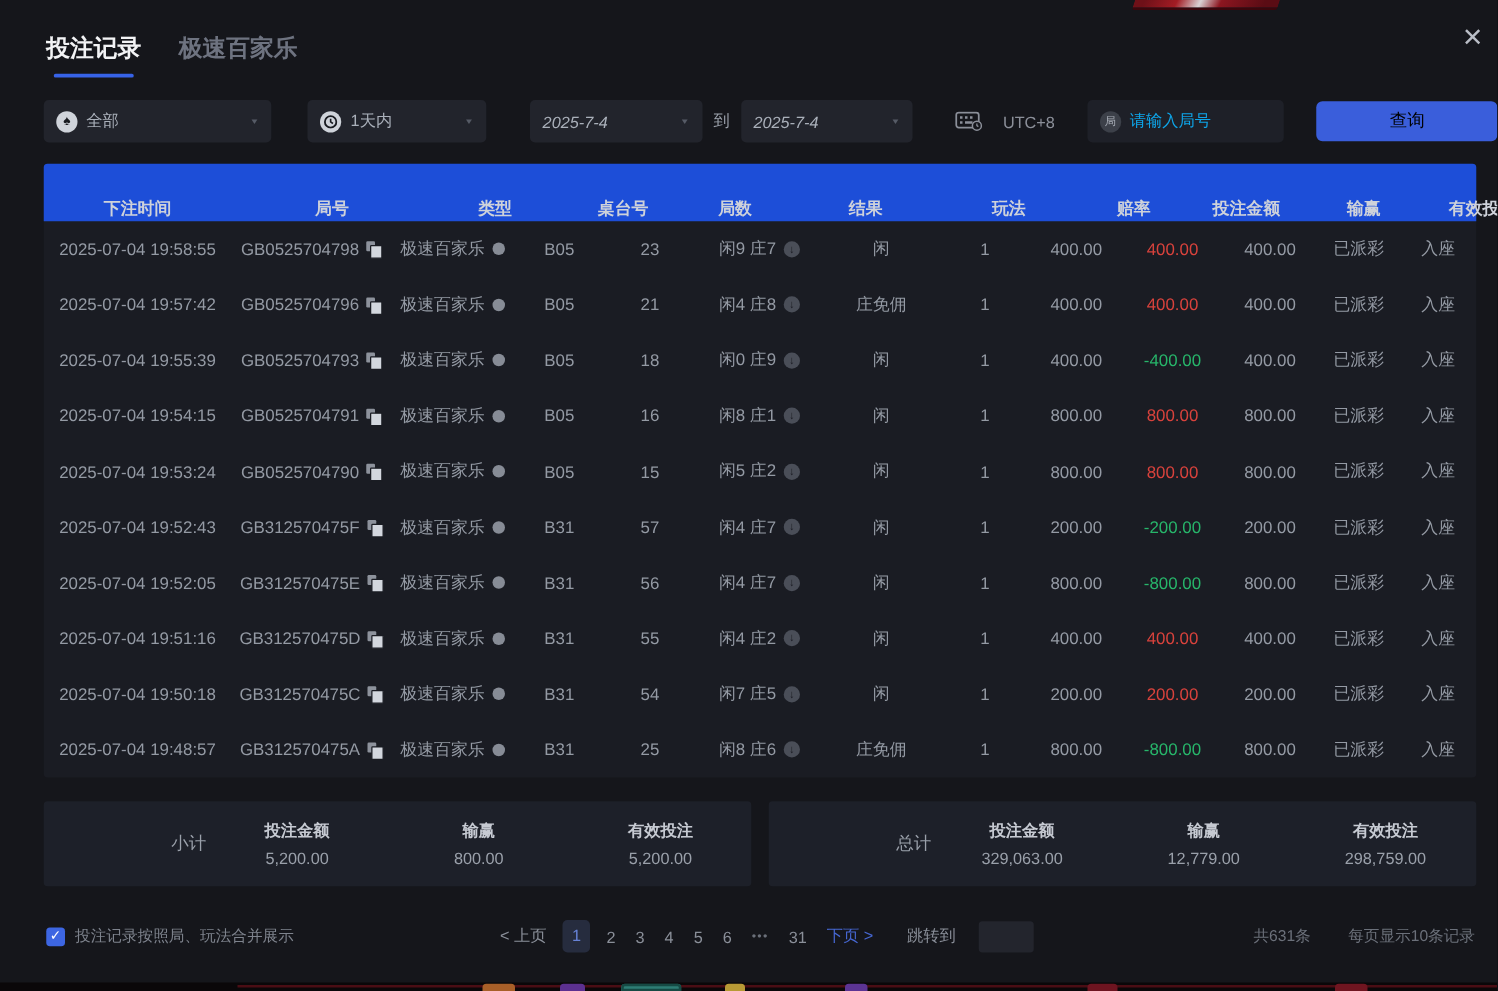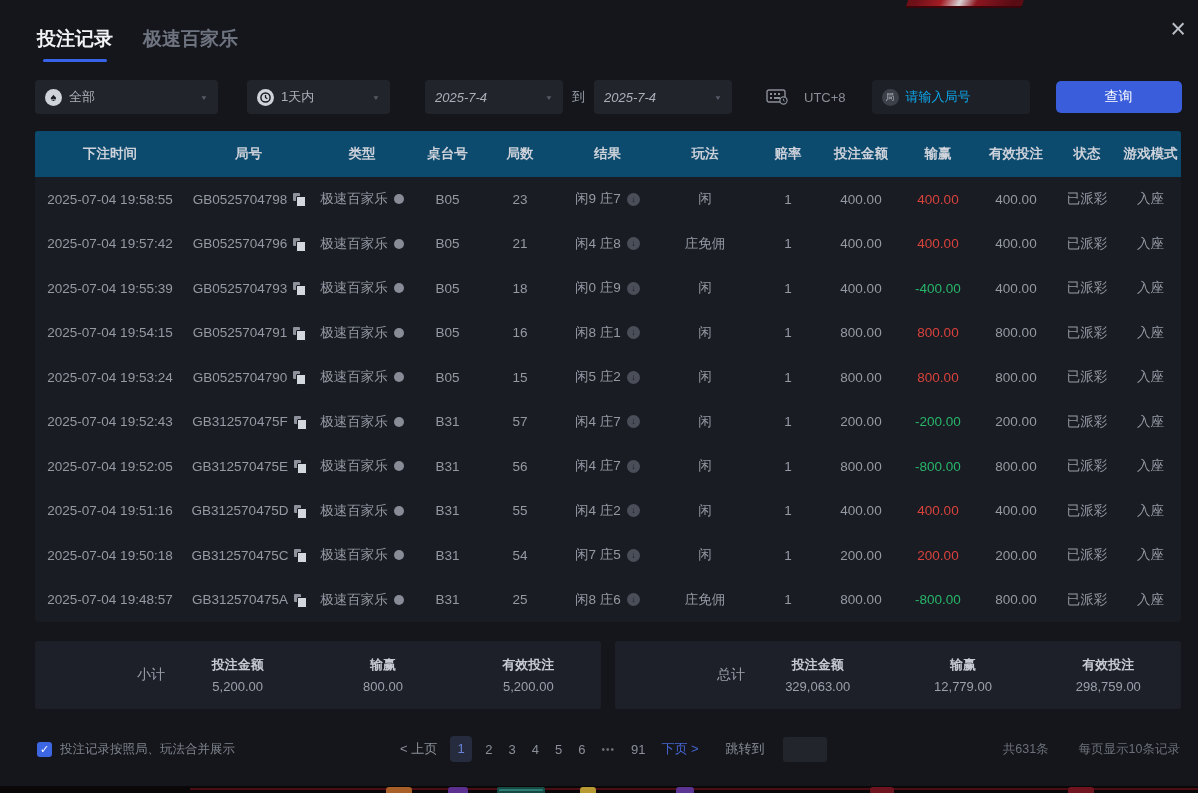--- a/index.html
+++ b/index.html
@@ -25,26 +25,26 @@
   .sel-type { width:183px; margin-right:29px; }
   .sel-time { width:143px; margin-right:35px; }
   .sel-date { width:138px;font-style:italic; }
   .arr { margin-left:auto; font-size:8px; color:#565b66; transform:scaleY(.8); }
   .cir { width:17px; height:17px; border-radius:50%; background:#cfd3da; color:#181a20; font-size:11px; display:flex; align-items:center; justify-content:center; margin-right:7px; flex:0 0 auto; }
   .to { color:#9aa0aa; font-size:13px; margin:0 9px; }
   .utc { display:flex; align-items:center; gap:16px; color:#8b8f99; font-size:13px; margin:0 26px 0 34px; }
   .round-input { display:flex; align-items:center; background:#1e2028; border-radius:4px; height:34px; width:158px; padding:0 10px; }
   .round-input .cir { background:#3c4049; color:#a9aeb8; font-size:9px; }
   .ph { color:#0ea5e9; font-size:13px;text-align:center; }
-  .query { margin-left:26px; width:126px; height:32px; background:#3a5edb; color:#ffffff; border:none; border-radius:5px; font-size:14px; cursor:pointer; font-family:inherit; }
+  .query { margin-left:26px; width:145px; height:32px; background:#3a5edb; color:#000000; border:none; border-radius:5px; font-size:14px; cursor:pointer; font-family:inherit; }
 
   
   .table { width:1146px; margin:17px 0 0 35px; background:#1a1c23; border-radius:3px; }
   .tr { display:grid; grid-template-columns:150px 127px 100px 71px 74px 101px 94px 72px 74px 80px 76px 66px 1fr; align-items:center; height:44.5px; }
-  .thead { background:#0c4a6e; height:46px; border-radius:3px 3px 0 0; }
+  .thead { background:#1d4ed8; height:46px; border-radius:3px 3px 0 0;gap:17px; }
   .th { font-size:13.5px; font-weight:700; color:#ced2da; text-align:center; }
   .td { font-size:13.5px; color:#949aa4; display:flex; align-items:center; justify-content:center; gap:6px; white-space:nowrap; }
   .pos { color:#d8423c; }
   .neg { color:#27b56a; }
   .copy-ic { position:relative; width:11px; height:12px; flex:0 0 auto; }
   .copy-ic::before { content:""; position:absolute; left:0; top:0; width:7px; height:8px; background:#8d929c; border-radius:1px; }
   .copy-ic::after { content:""; position:absolute; left:3px; top:3px; width:8px; height:9px; background:#d3d7de; border:1px solid #1a1c23; border-radius:1px; }
   .dot-ic { width:10px; height:10px; border-radius:50%; background:#878c96; flex:0 0 auto; }
   .res-ic { width:13px; height:13px; border-radius:50%; background:#4a4e58; color:#191b21; font-size:9px; line-height:13px; text-align:center; flex:0 0 auto; }
 
@@ -458,21 +458,21 @@
     </label>
     <div class="pager">
       <span class="pg prev">&lt; 上页</span>
       <span class="pg num active">1</span>
       <span class="pg num">2</span>
       <span class="pg num">3</span>
       <span class="pg num">4</span>
       <span class="pg num">5</span>
       <span class="pg num">6</span>
       <span class="pg dots">•••</span>
-      <span class="pg num">91</span>
+      <span class="pg num">31</span>
       <span class="pg next">下页 &gt;</span>
       <span class="jump-label">跳转到</span>
       <span class="jump-input"></span>
     </div>
     <div class="count-info">
       <span>共631条</span>
       <span>每页显示10条记录</span>
     </div>
   </div>
 

